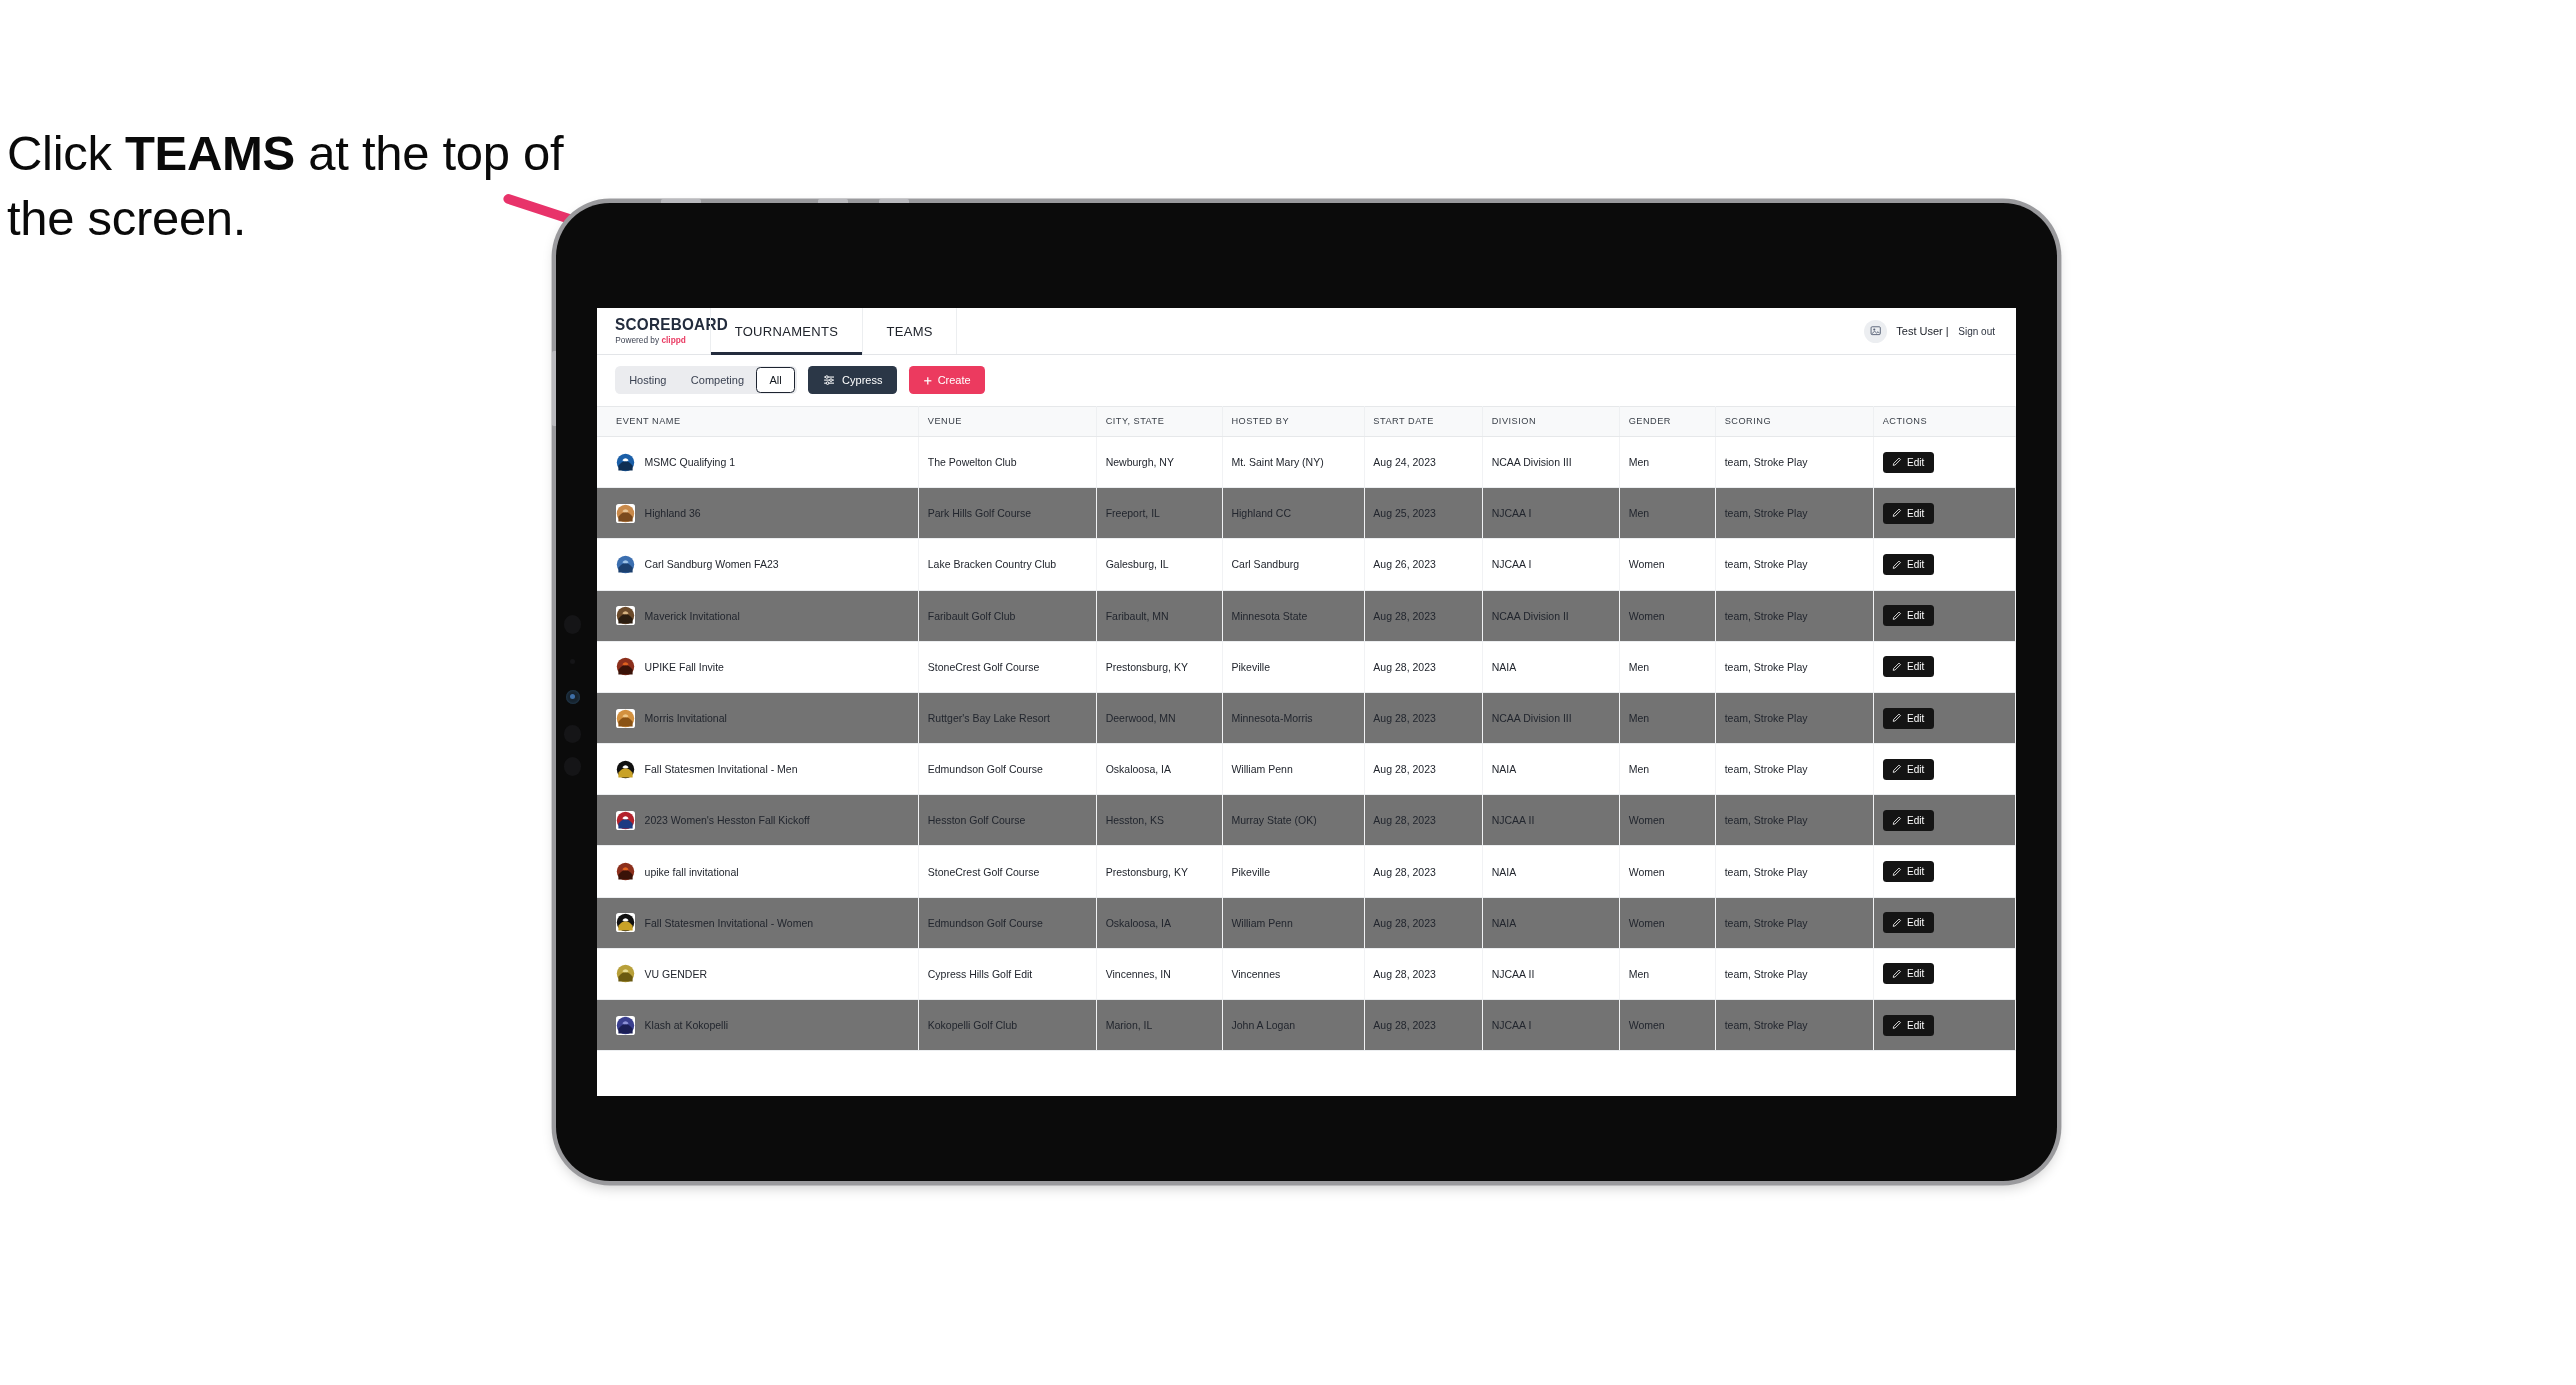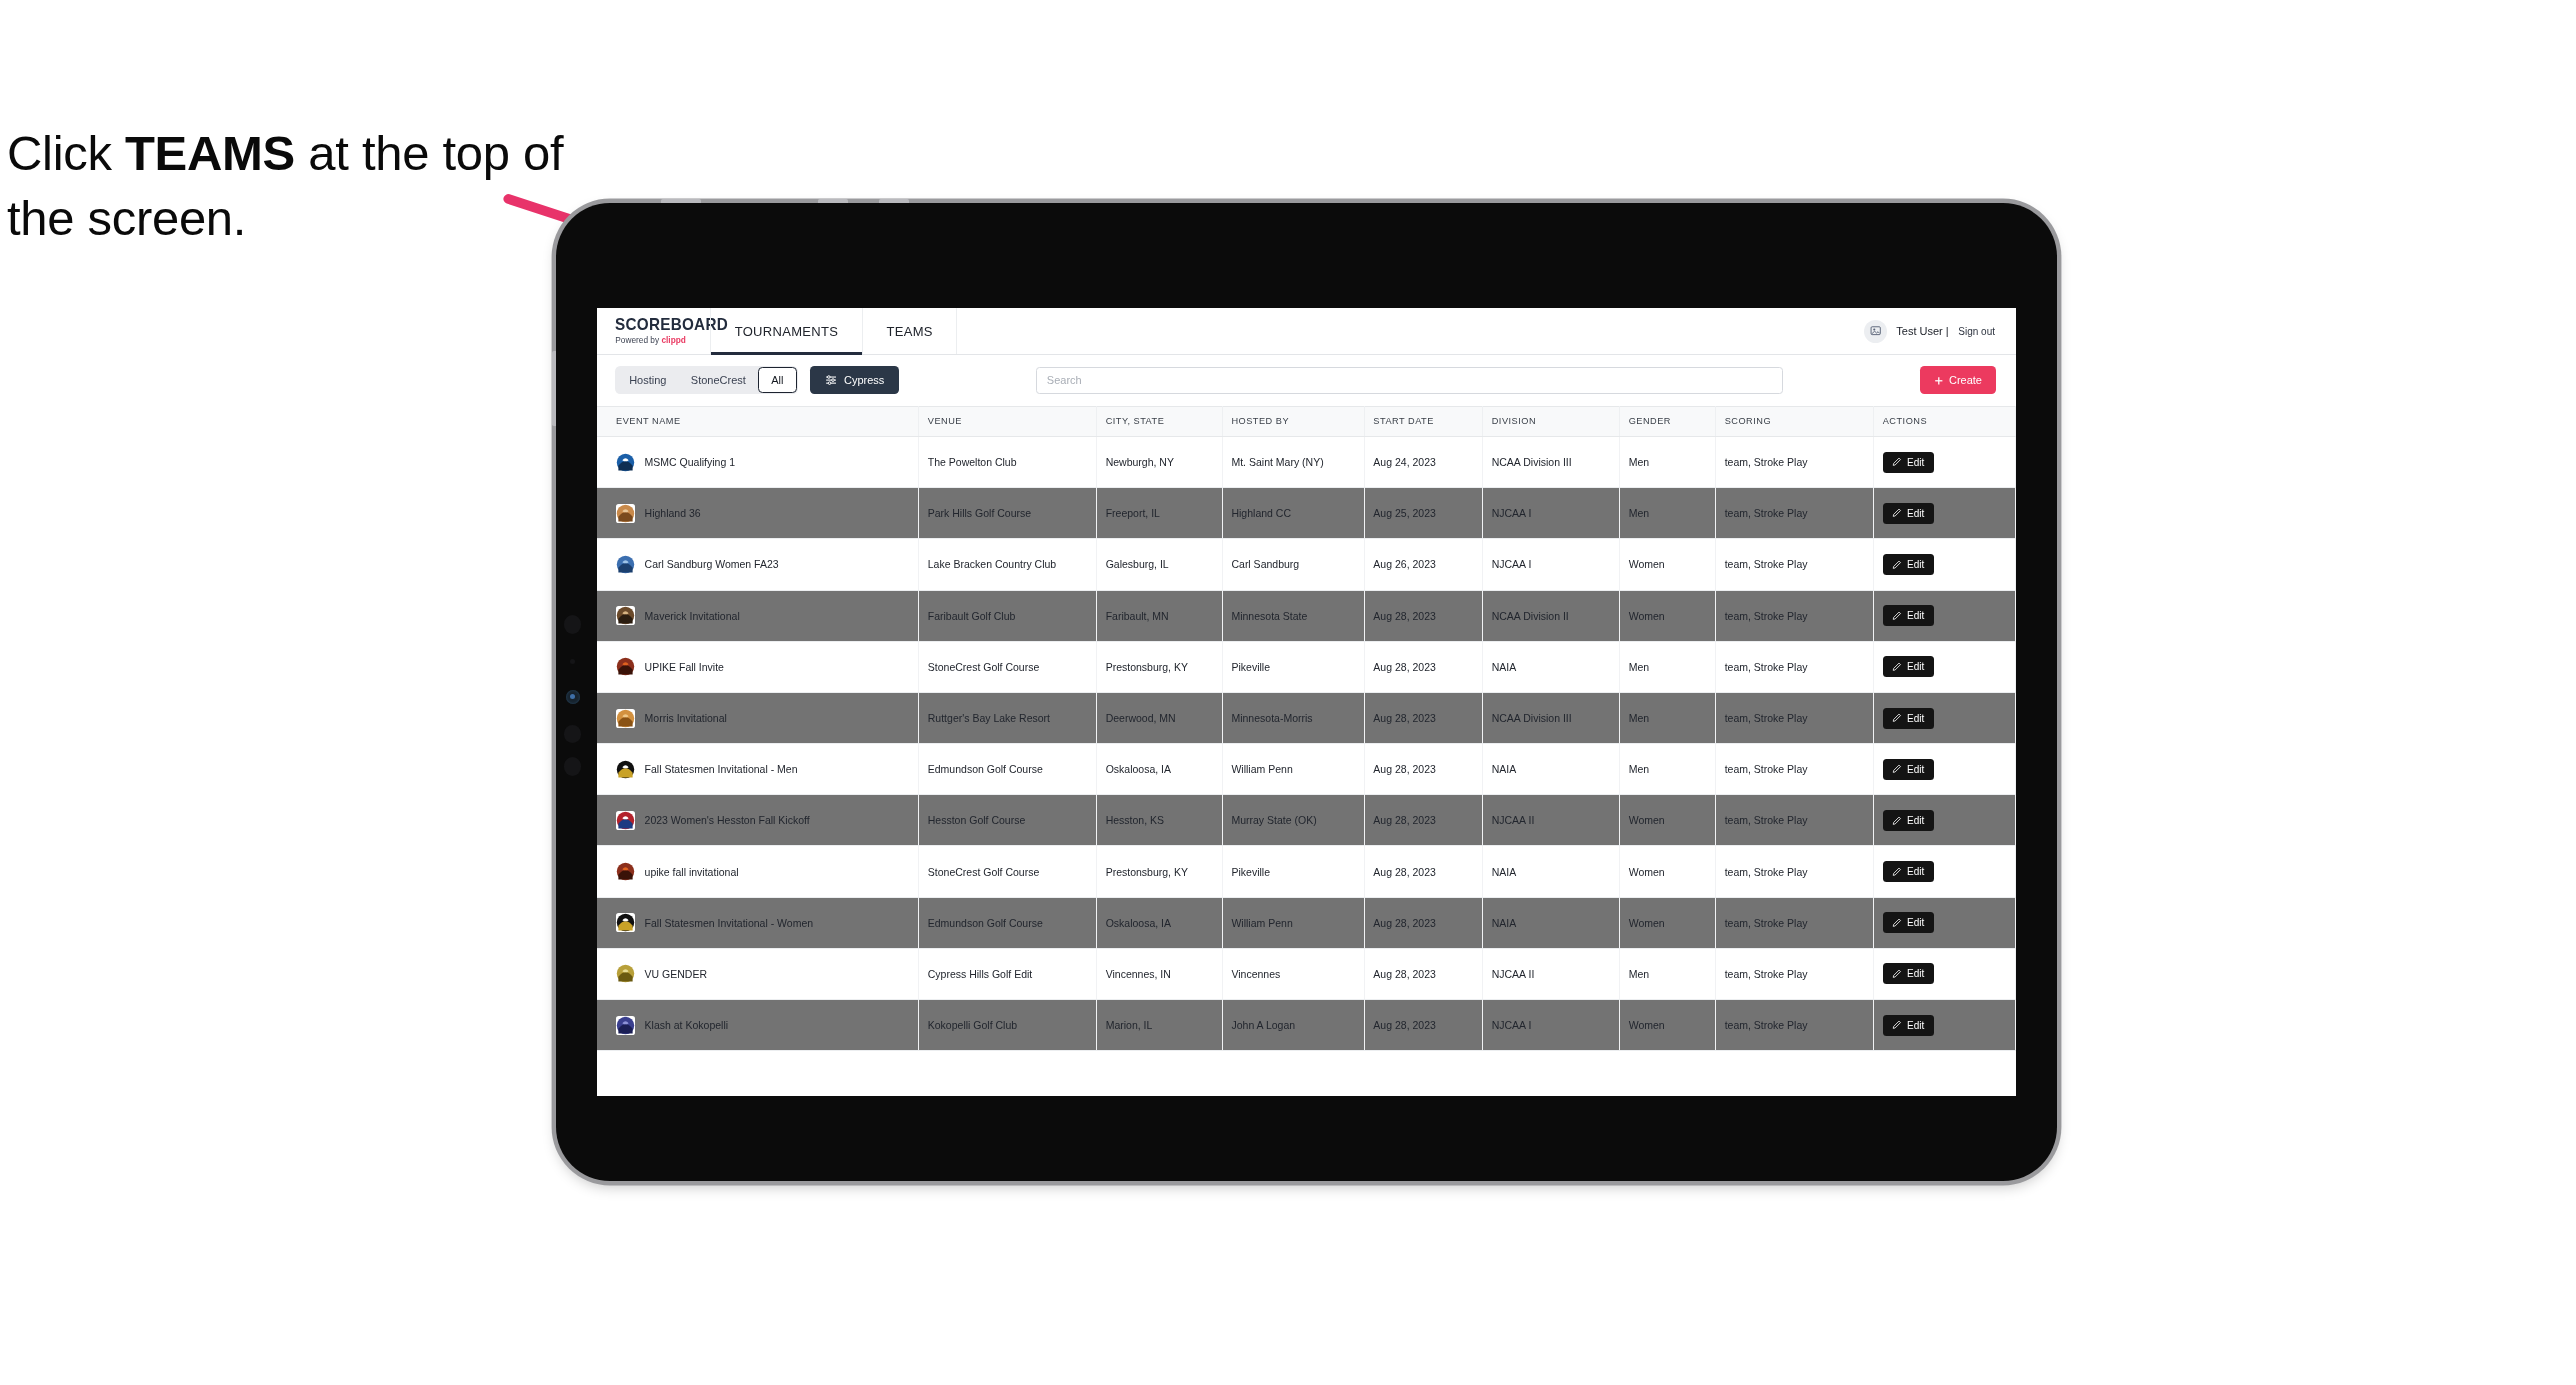--- a/index.html
+++ b/index.html
@@ -365,39 +365,36 @@
           </svg>
         </div>
         <div class="user-name">Test User |</div>
         <div class="sign-out">Sign out</div>
       </div>
     </div>
 
     <div class="toolbar">
       <div class="segmented">
         <div class="seg">Hosting</div>
-        <div class="seg">StoneCrest</div>
+        <div class="seg">Competing</div>
         <div class="seg active">All</div>
       </div>
 
       <div class="filter-btn">
         <svg width="12.2" height="12.2" viewBox="0 0 16 16">
           <line x1="1.5" y1="4" x2="14.5" y2="4" stroke="#fff" stroke-width="1.4"></line>
           <line x1="1.5" y1="8" x2="14.5" y2="8" stroke="#fff" stroke-width="1.4"></line>
           <line x1="1.5" y1="12" x2="14.5" y2="12" stroke="#fff" stroke-width="1.4"></line>
           <circle cx="5" cy="4" r="1.7" fill="#2b3747" stroke="#fff" stroke-width="1.3"></circle>
           <circle cx="10.5" cy="8" r="1.7" fill="#2b3747" stroke="#fff" stroke-width="1.3"></circle>
           <circle cx="6" cy="12" r="1.7" fill="#2b3747" stroke="#fff" stroke-width="1.3"></circle>
         </svg>
         <span>Cypress</span>
       </div>
 
-      <div class="search-wrap">
-        <input class="search-input" type="text" placeholder="Search" style="">
-      </div>
 
       <button class="create-btn">
         <svg width="9.6" height="9.6" viewBox="0 0 12 12">
           <line x1="6" y1="1.5" x2="6" y2="10.5" stroke="#fff" stroke-width="1.6"></line>
           <line x1="1.5" y1="6" x2="10.5" y2="6" stroke="#fff" stroke-width="1.6"></line>
         </svg>
         <span>Create</span>
       </button>
     </div>
 

